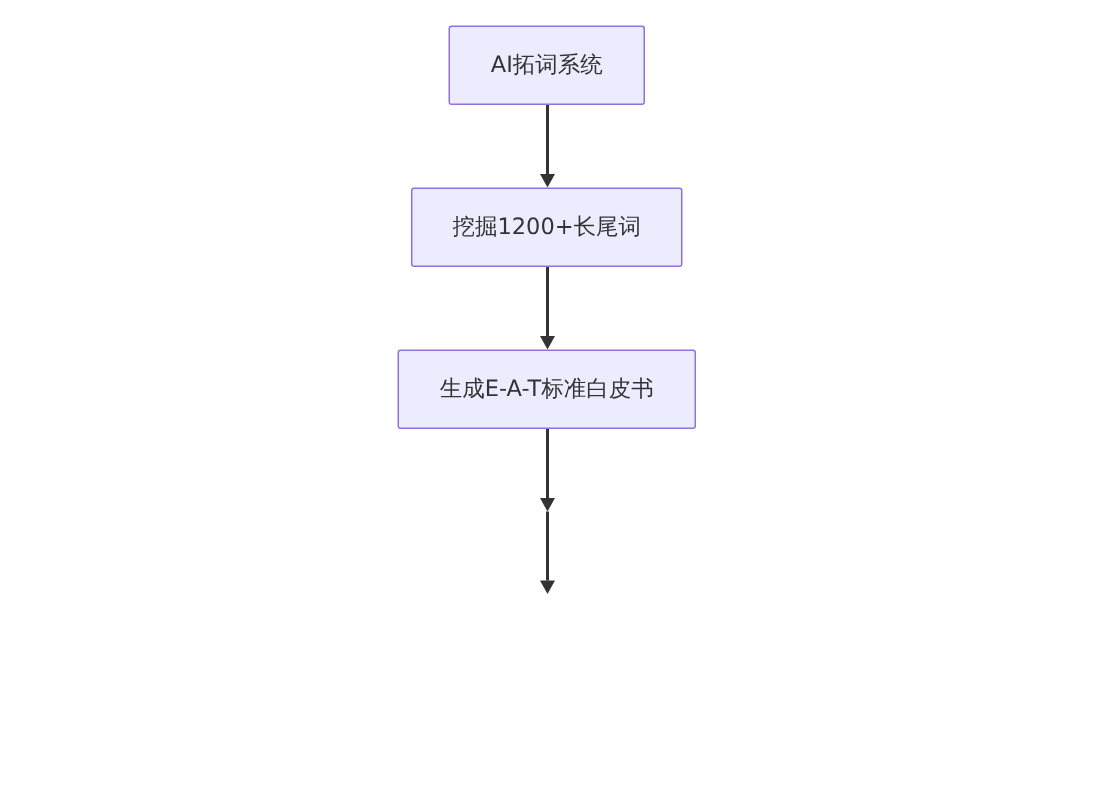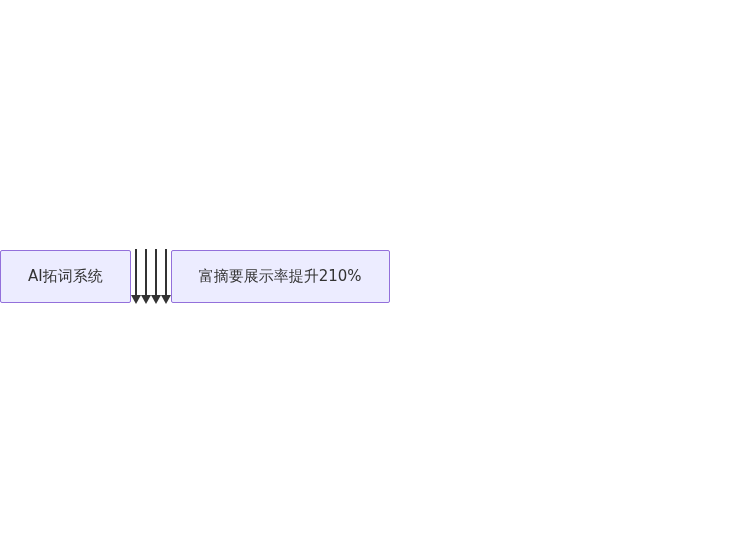--- a/index.html
+++ b/index.html
@@ -12,21 +12,21 @@
     height: 535px;
     font-family: "DejaVu Sans", "Liberation Sans", sans-serif;
     overflow: hidden;
   }
   .canvas {
     width: 729px;
     height: 535px;
     box-sizing: border-box;
     padding-top: 17px;
     display: flex;
-    flex-direction: row;
+    flex-direction: column;
     align-items: center;
     background: #ffffff;
   }
   .node {
     box-sizing: border-box;
     min-height: 53px;
     padding: 0 27px;
     background: #ECECFF;
     border: 1px solid #9370DB;
     border-radius: 2px;
@@ -63,35 +63,38 @@
 
   <div class="node">
     <span>AI拓词系统</span>
   </div>
 
   <div class="arrow">
     <div class="line"></div>
     <div class="head"></div>
   </div>
 
+  <div class="node">
+    <span>挖掘1200+长尾词</span>
+  </div>
+
+  <div class="arrow">
+    <div class="line"></div>
+    <div class="head"></div>
+  </div>
+
+  <div class="node">
+    <span>生成E-A-T标准白皮书</span>
+  </div>
 
   <div class="arrow">
     <div class="line"></div>
     <div class="head"></div>
   </div>
 
 
   <div class="arrow">
     <div class="line"></div>
     <div class="head"></div>
   </div>
 
 
-  <div class="arrow">
-    <div class="line"></div>
-    <div class="head"></div>
-  </div>
-
-  <div class="node">
-    <span>富摘要展示率提升210%</span>
-  </div>
-
 </div>
 
 </body></html>

